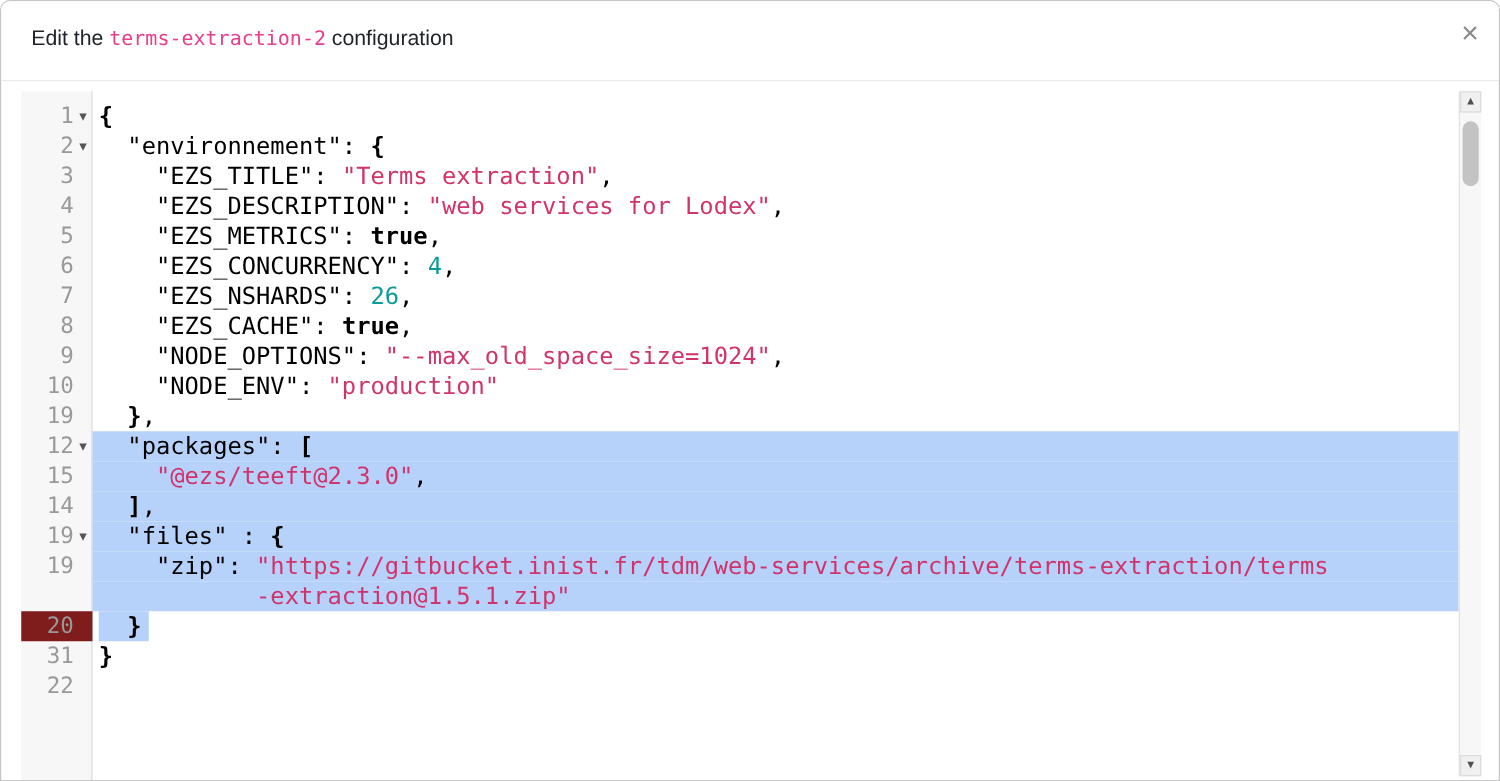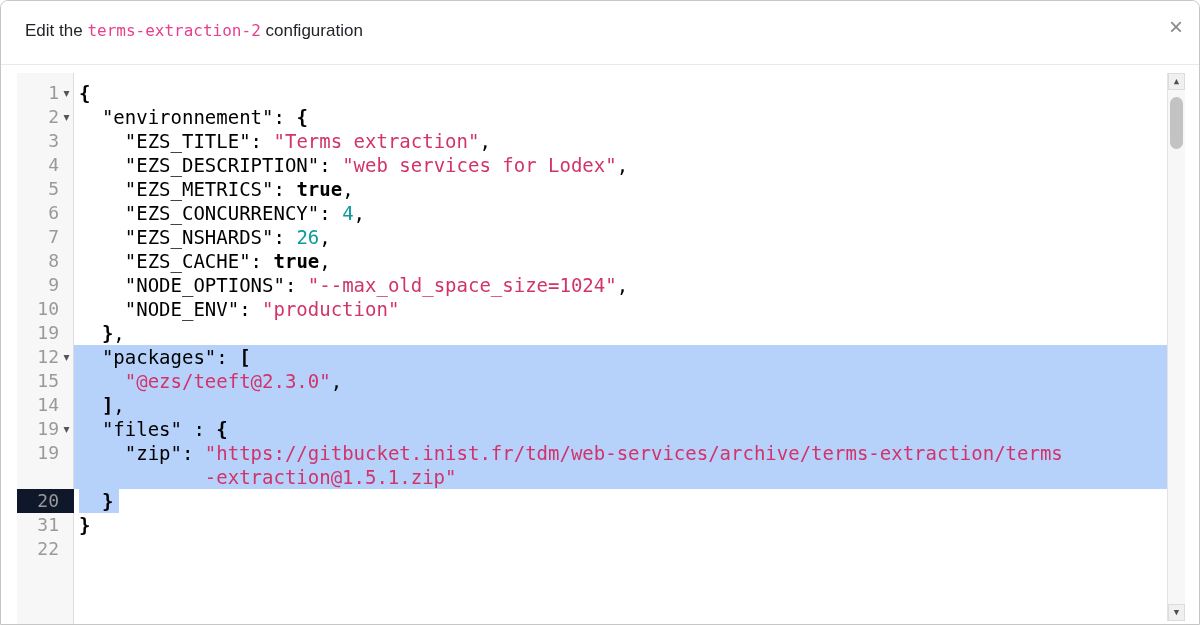--- a/index.html
+++ b/index.html
@@ -48,21 +48,21 @@
     background:#f7f7f7;
     border-right:1px solid #ddd;
   }
   .cm-lines { position:absolute; top:8px; left:0; right:18px; }
   .cm-row { display:flex; height:24px; line-height:24px; white-space:pre; }
   .cm-gutter-cell {
     width:57px; flex:none;
     display:flex; justify-content:flex-end;
     position:relative; z-index:1;
   }
-  .cm-gutter-cell.active { background:#0f172a; }
+  .cm-gutter-cell.active { background:#7f1d1d; }
   .lnum { color:#999; font-size:18px; }
   .fold {
     width:15px; flex:none; text-align:center;
     color:#555; font-size:12px; line-height:24px;
     font-family:"DejaVu Sans", sans-serif;
     cursor:pointer;
   }
   .cm-content { flex:1; padding-left:5px; color:#000; }
   .sel-full { background:#b6d2fa; }
   .sel-box { background:#b6d2fa; display:inline-block; padding-right:6px; }

